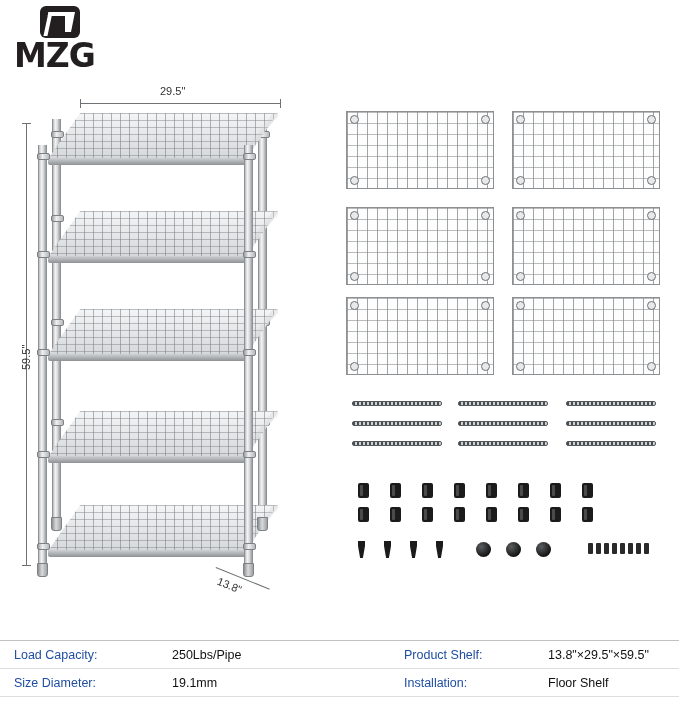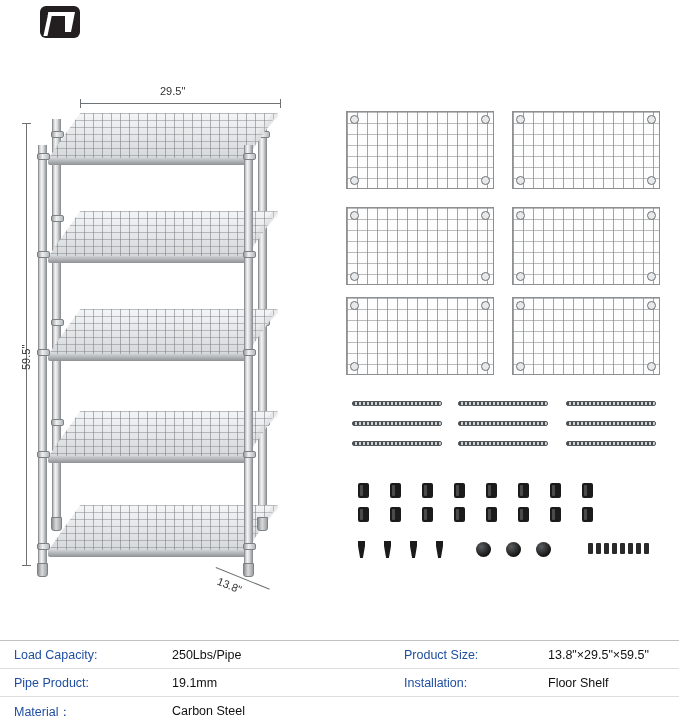--- a/index.html
+++ b/index.html
@@ -294,20 +294,21 @@
   .col-a .spec-key { left: 14px; }
   .col-a .spec-val { left: 172px; }
   .col-b .spec-key { left: 404px; }
   .col-b .spec-val { left: 548px; }
 </style>
 </head>
 <body>
 
 <div id="logo">
   <div class="logo-mark"></div>
+  <div class="logo-text">MZG</div>
 </div>
 
 <div id="shelf-illustration">
 
   <div class="dim-line h" style="left:60px; top:18px; width:200px;"></div>
   <div class="tick v" style="left:60px; top:14px;"></div>
   <div class="tick v" style="left:260px; top:14px;"></div>
   <div class="dim-label" style="left:140px; top:0px;">29.5"</div>
 
   <div class="dim-line v" style="left:6px; top:38px; height:442px;"></div>
@@ -465,35 +466,29 @@
 </div>
 
 <div id="spec-table">
 
   <div class="spec-row" style="top:0px;">
     <div class="col-a">
       <div class="spec-key">Load Capacity:</div>
       <div class="spec-val">250Lbs/Pipe</div>
     </div>
     <div class="col-b">
-      <div class="spec-key">Product Size:</div>
+      <div class="spec-key">Product Shelf:</div>
       <div class="spec-val">13.8"×29.5"×59.5"</div>
     </div>
   </div>
 
   <div class="spec-row" style="top:28px;">
     <div class="col-a">
-      <div class="spec-key">Pipe Product:</div>
+      <div class="spec-key">Size Diameter:</div>
       <div class="spec-val">19.1mm</div>
     </div>
     <div class="col-b">
       <div class="spec-key">Installation:</div>
       <div class="spec-val">Floor Shelf</div>
     </div>
   </div>
 
-  <div class="spec-row" style="top:56px; border-bottom:none;">
-    <div class="col-a">
-      <div class="spec-key">Material：</div>
-      <div class="spec-val">Carbon Steel</div>
-    </div>
-  </div>
 </div>
 
 </body></html>

